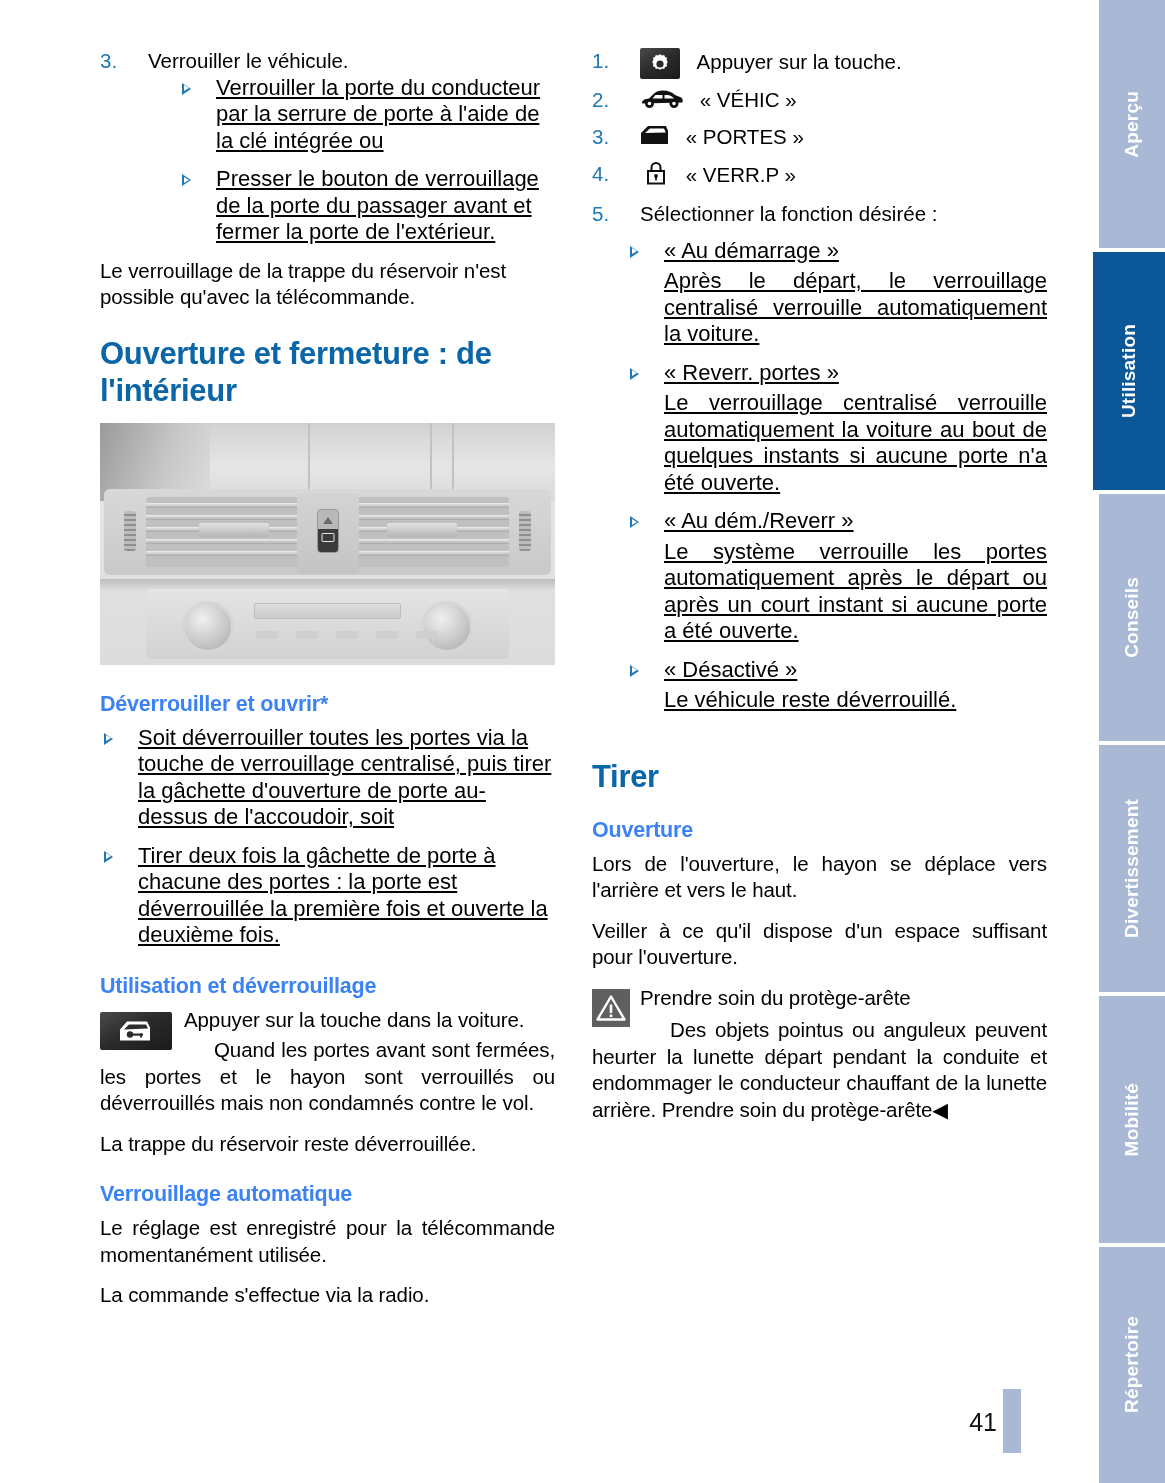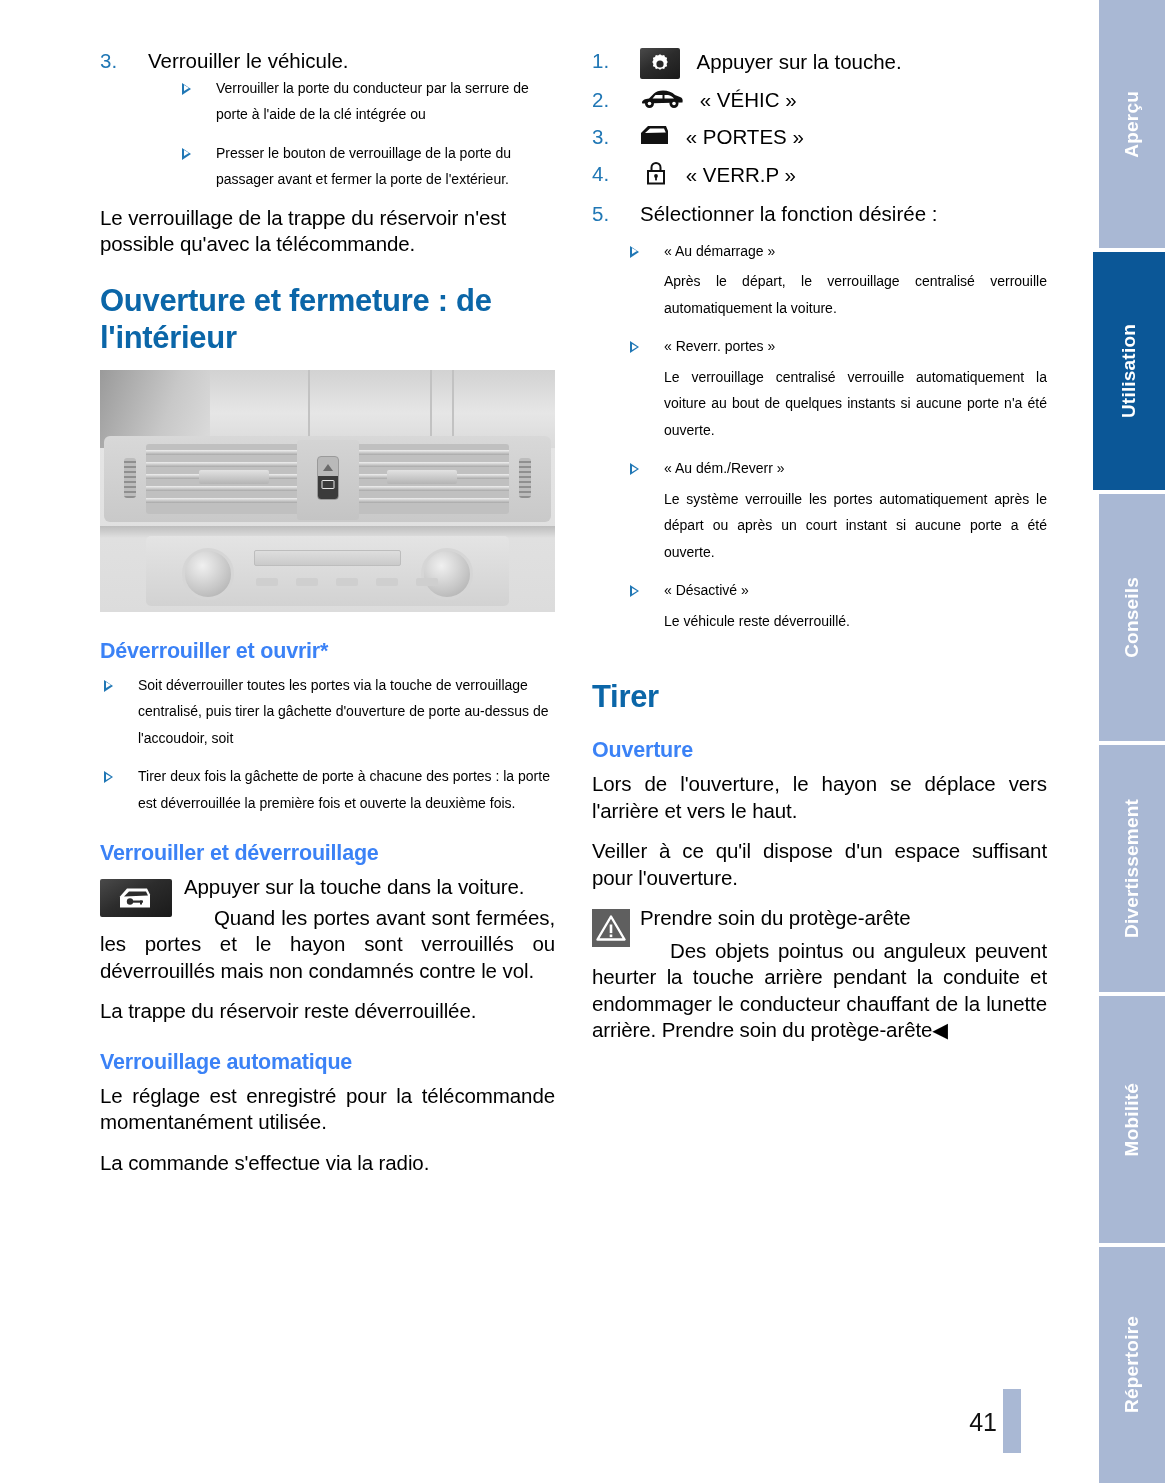--- a/index.html
+++ b/index.html
@@ -54,22 +54,23 @@
     font-weight: normal;
   }
   .sub-ol { list-style: none; margin: 8px 0 0 0; padding: 0; }
 
   
   ul.tri { list-style: none; margin: 0; padding: 0; }
   ul.tri > li {
     position: relative;
     padding-left: 42px;
     margin-bottom: 12px;
-    font-size: 14px;
+    font-size: 22px;
     line-height: 26.5px;
+    text-decoration: underline;
   }
   ul.tri > li .bullet {
     position: absolute;
     left: 8px; top: 8px;
     width: 0; height: 0;
     border-left: 9px solid #2077b5;
     border-top: 6px solid transparent;
     border-bottom: 6px solid transparent;
   }
   ul.tri > li .bullet::after {
@@ -322,21 +323,21 @@
       <li>
         <span class="bullet"></span>
         <span class="just">Soit déverrouiller toutes les portes via la touche de verrouillage centralisé, puis tirer la gâchette d'ouverture de porte au-dessus de l'accoudoir, soit</span>
       </li>
       <li>
         <span class="bullet"></span>
         <span class="just">Tirer deux fois la gâchette de porte à chacune des portes : la porte est déverrouillée la première fois et ouverte la deuxième fois.</span>
       </li>
     </ul>
 
-    <h2 style="margin-top:24px">Verrouiller et déverrouillage</h2>
+    <h2 style="margin-top:24px">Utilisation et déverrouillage</h2>
     <div class="float-block">
       <span class="btn-icon icon-door-big">
         <svg class="glyph" width="38" height="25" viewBox="0 0 38 25" aria-hidden="true">
           <path d="M3 22 L3 11 L10 3 L30 3 L33 9 L33 22 Z" fill="#ffffff"></path>
           <path d="M7 11 L12 6 L29 6 L31 10 Z" fill="#2c2c2c"></path>
           <circle cx="13" cy="16" r="3.2" fill="#2c2c2c"></circle>
           <rect x="15" y="15" width="11" height="2.2" fill="#2c2c2c"></rect>
           <rect x="23" y="15" width="2" height="4" fill="#2c2c2c"></rect>
         </svg>
       </span>
@@ -440,21 +441,21 @@
 
     <div class="float-block" style="margin-top:14px">
       <span class="warn-icon">
         <svg class="glyph" width="30" height="27" viewBox="0 0 30 27" aria-hidden="true">
           <path d="M15 2 L28.5 25 L1.5 25 Z" fill="none" stroke="#ffffff" stroke-width="2.4" stroke-linejoin="round"></path>
           <rect x="13.7" y="10" width="2.6" height="8.6" fill="#ffffff"></rect>
           <rect x="13.7" y="20" width="2.6" height="2.6" fill="#ffffff"></rect>
         </svg>
       </span>
       <p style="margin-bottom:6px">Prendre soin du protège-arête</p>
-      <p class="just indent-first">Des objets pointus ou anguleux peuvent heurter la touche arrière pendant la conduite et endommager le conducteur chauffant de la lunette arrière. Prendre soin du protège-arête◀</p>
+      <p class="just indent-first">Des objets pointus ou anguleux peuvent heurter la lunette départ pendant la conduite et endommager le conducteur chauffant de la lunette arrière. Prendre soin du protège-arête◀</p>
     </div>
   </div>
 
   <div class="page-num">41</div>
   <div class="page-bar"></div>
 </div>
 
 <div class="sidebar">
   <div class="tab" style="top:0px;height:248px">
     <span>Aperçu</span>

